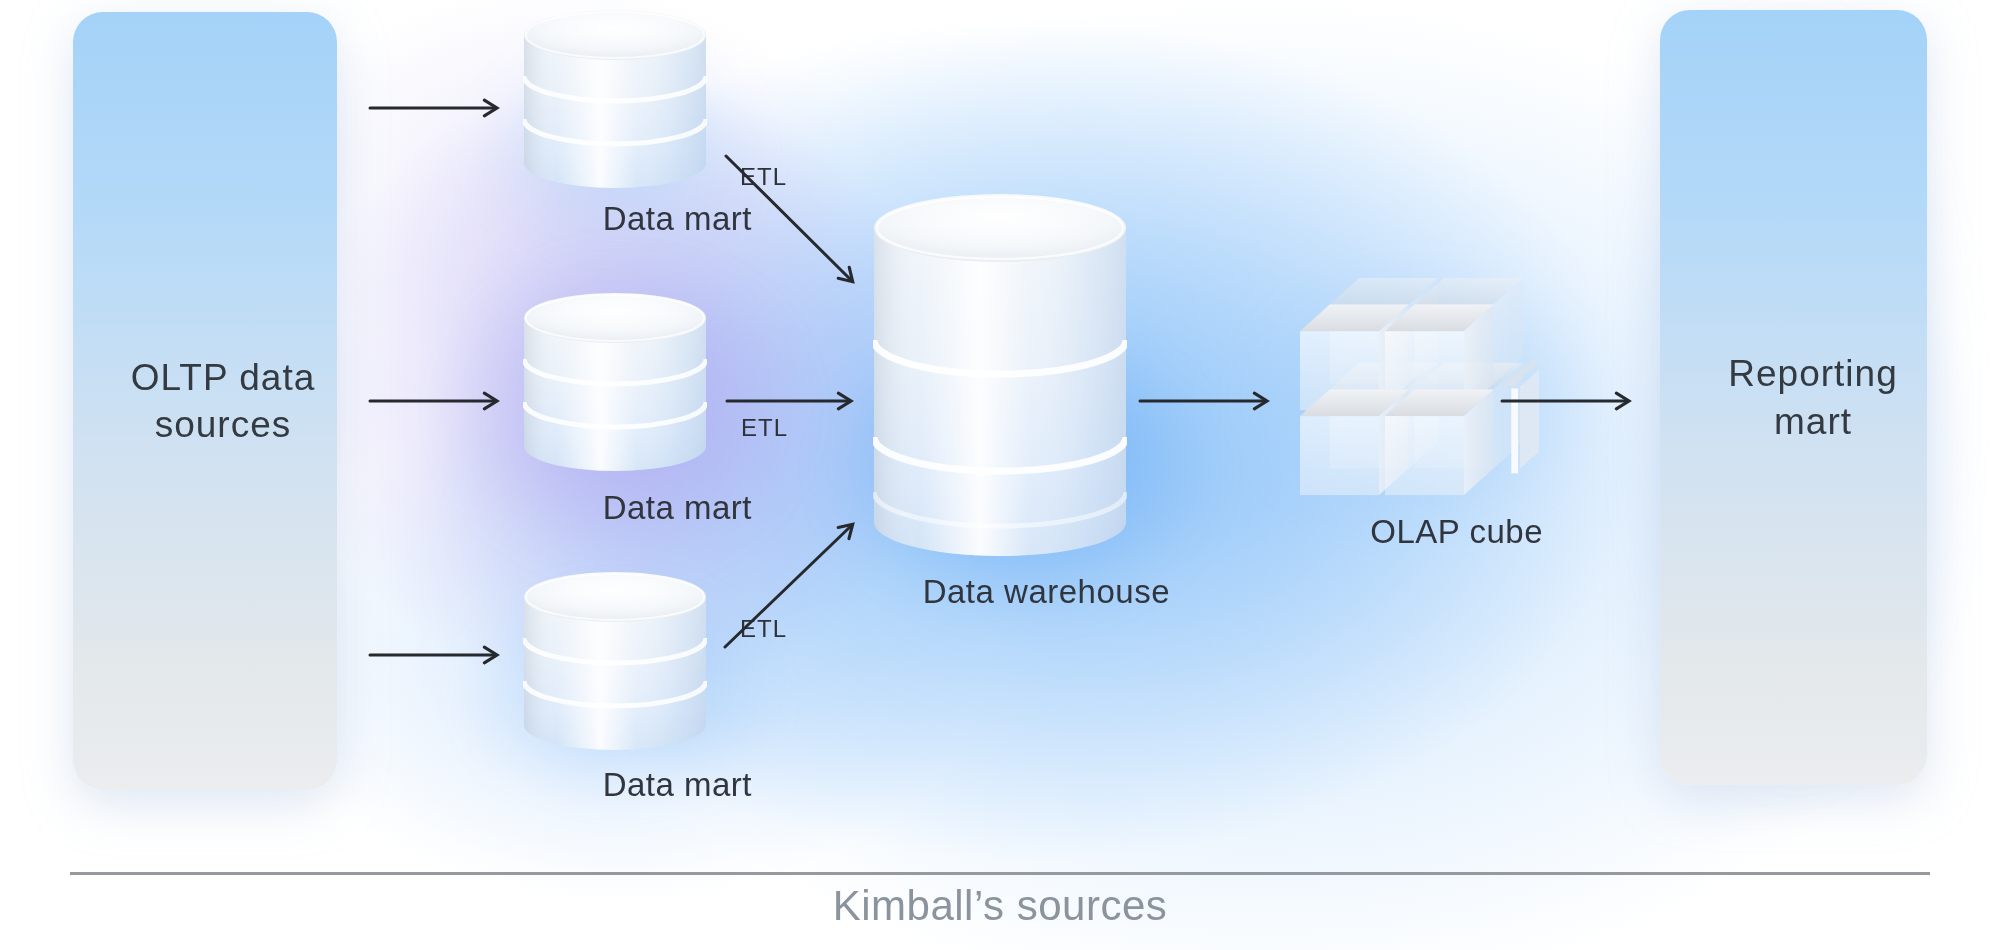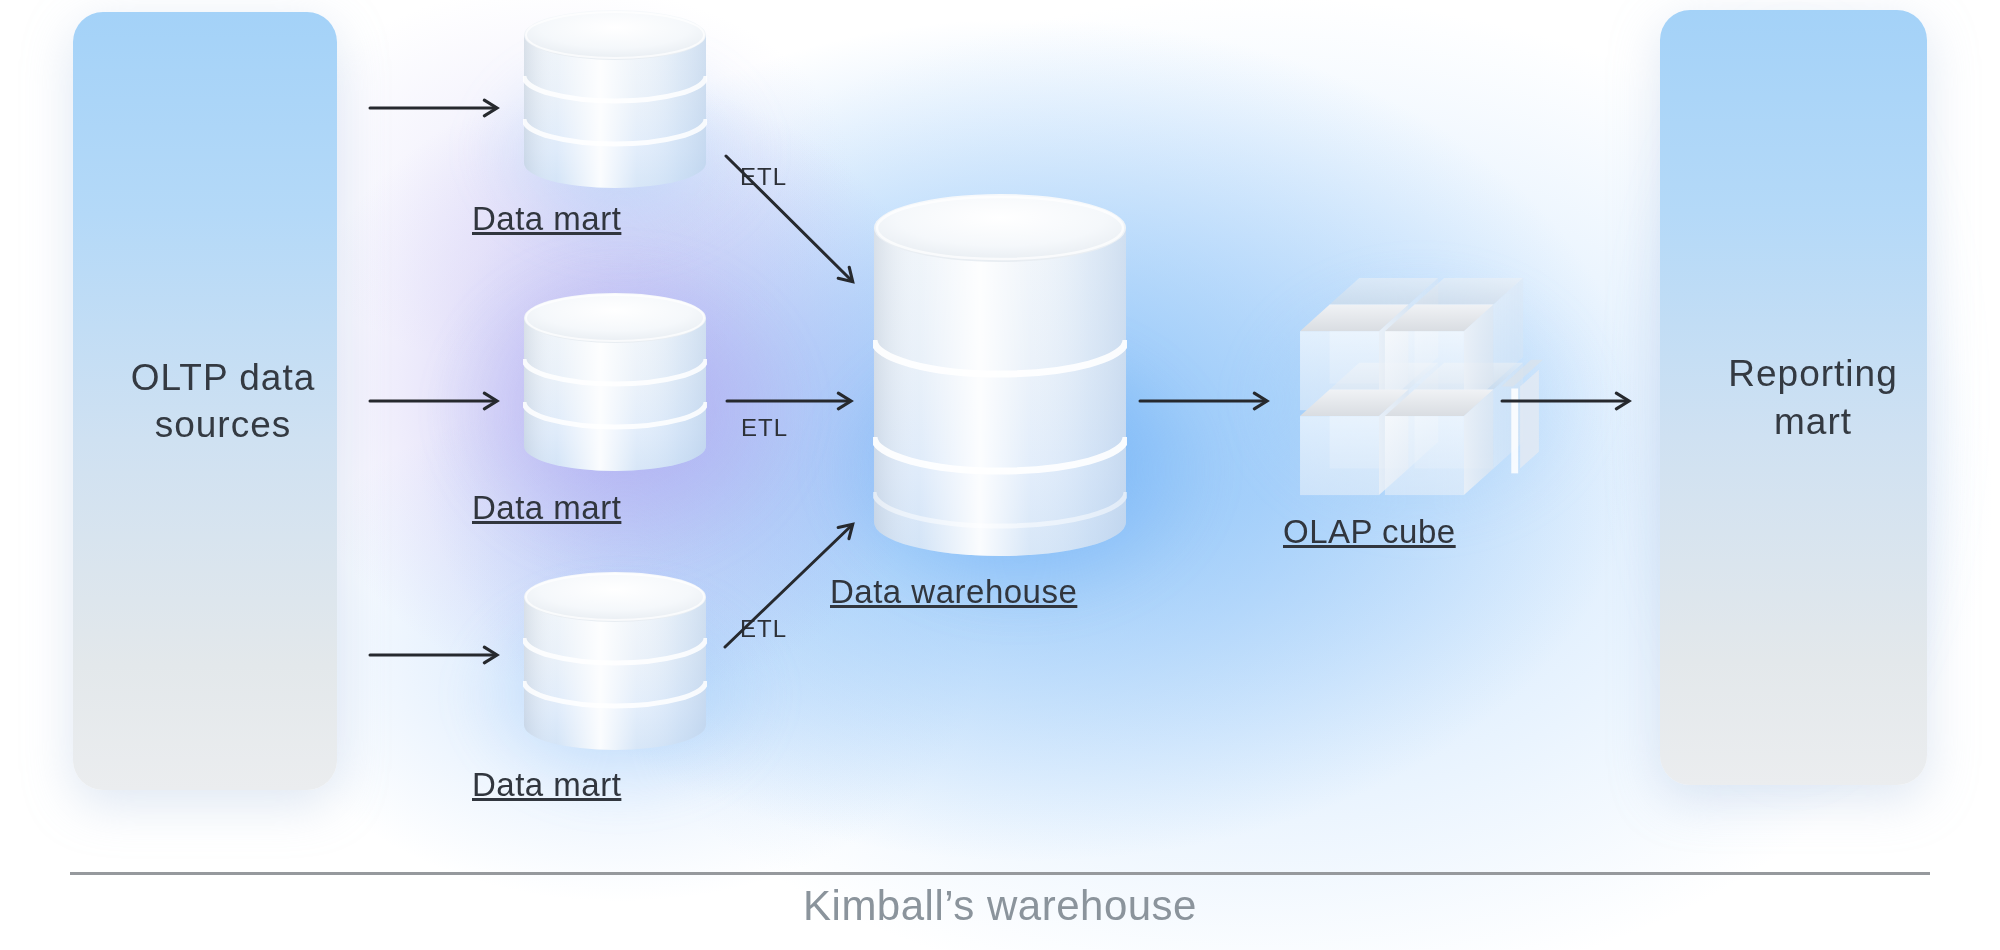--- a/index.html
+++ b/index.html
@@ -33,21 +33,21 @@
     width:228px;text-align:center;font-size:37px;line-height:1.28;letter-spacing:1px;color:#343a42;
   }
 
   .icon{position:absolute;}
   .dm1{left:523px;top:8px;width:184px;height:182px;}
   .dm2{left:523px;top:291px;width:184px;height:182px;}
   .dm3{left:523px;top:570px;width:184px;height:182px;}
   .wh{left:873px;top:192px;width:254px;height:368px;}
   .olap{left:1290px;top:272px;width:255px;height:229px;}
 
-  .lbl{position:absolute;text-align:left;font-size:33px;letter-spacing:.5px;color:#31363e;text-decoration:underline;}
+  .lbl{position:absolute;text-align:right;font-size:33px;letter-spacing:.5px;color:#31363e;}
   .lbl-dm1{left:472px;top:200px;width:280px;}
   .lbl-dm2{left:472px;top:489px;width:280px;}
   .lbl-dm3{left:472px;top:766px;width:280px;}
   .lbl-wh{left:830px;top:573px;width:340px;}
   .lbl-olap{left:1283px;top:513px;width:260px;}
 
   .etl{position:absolute;width:120px;text-align:left;font-size:24px;letter-spacing:1px;color:#2d3138;}
   .etl-1{left:740px;top:163px;}
   .etl-2{left:741px;top:414px;}
   .etl-3{left:740px;top:615px;}
@@ -190,15 +190,15 @@
       <line x1="370" y1="655" x2="496" y2="655" marker-end="url(#ah)"></line>
       <line x1="726" y1="156" x2="852" y2="281" marker-end="url(#ah)"></line>
       <line x1="727" y1="401" x2="850" y2="401" marker-end="url(#ah)"></line>
       <line x1="725" y1="647" x2="852" y2="525" marker-end="url(#ah)"></line>
       <line x1="1140" y1="401" x2="1266" y2="401" marker-end="url(#ah)"></line>
       <line x1="1502" y1="401" x2="1628" y2="401" marker-end="url(#ah)"></line>
     </g>
   </svg>
 
   <div class="rule"></div>
-  <div class="caption">Kimball’s warehouse</div>
+  <div class="caption">Kimball’s sources</div>
 
 </div>
 
 </body></html>

